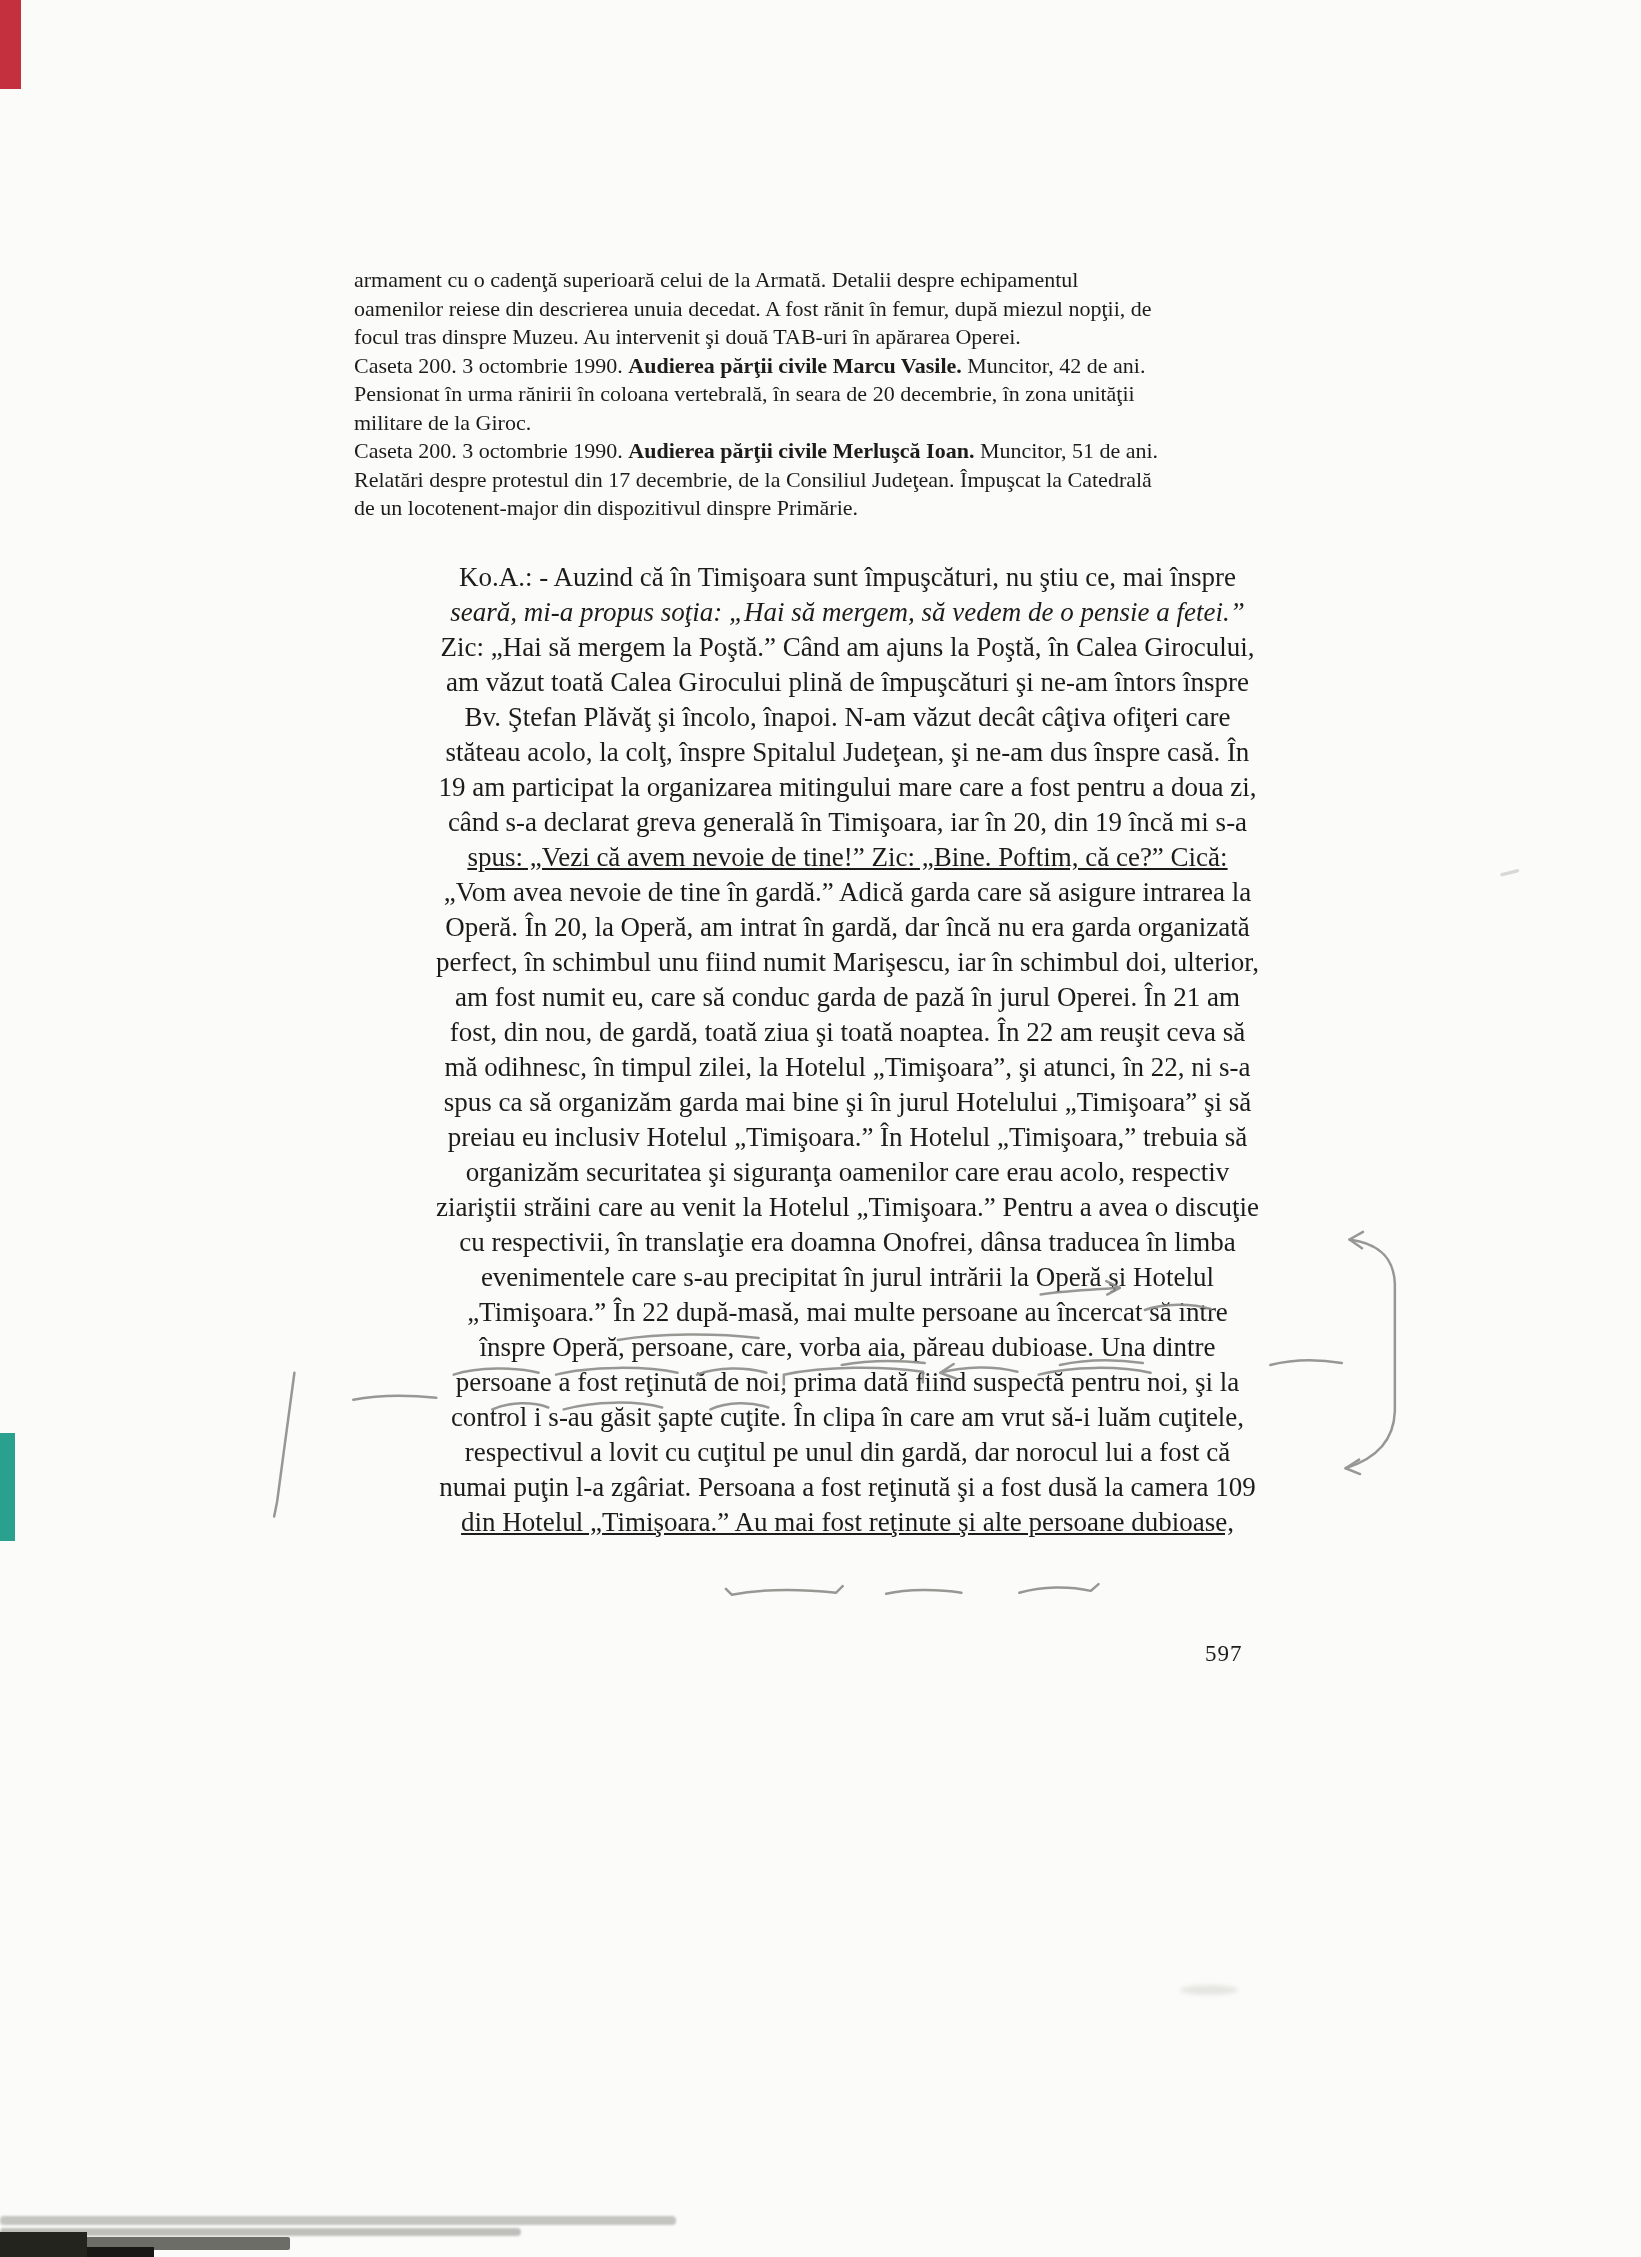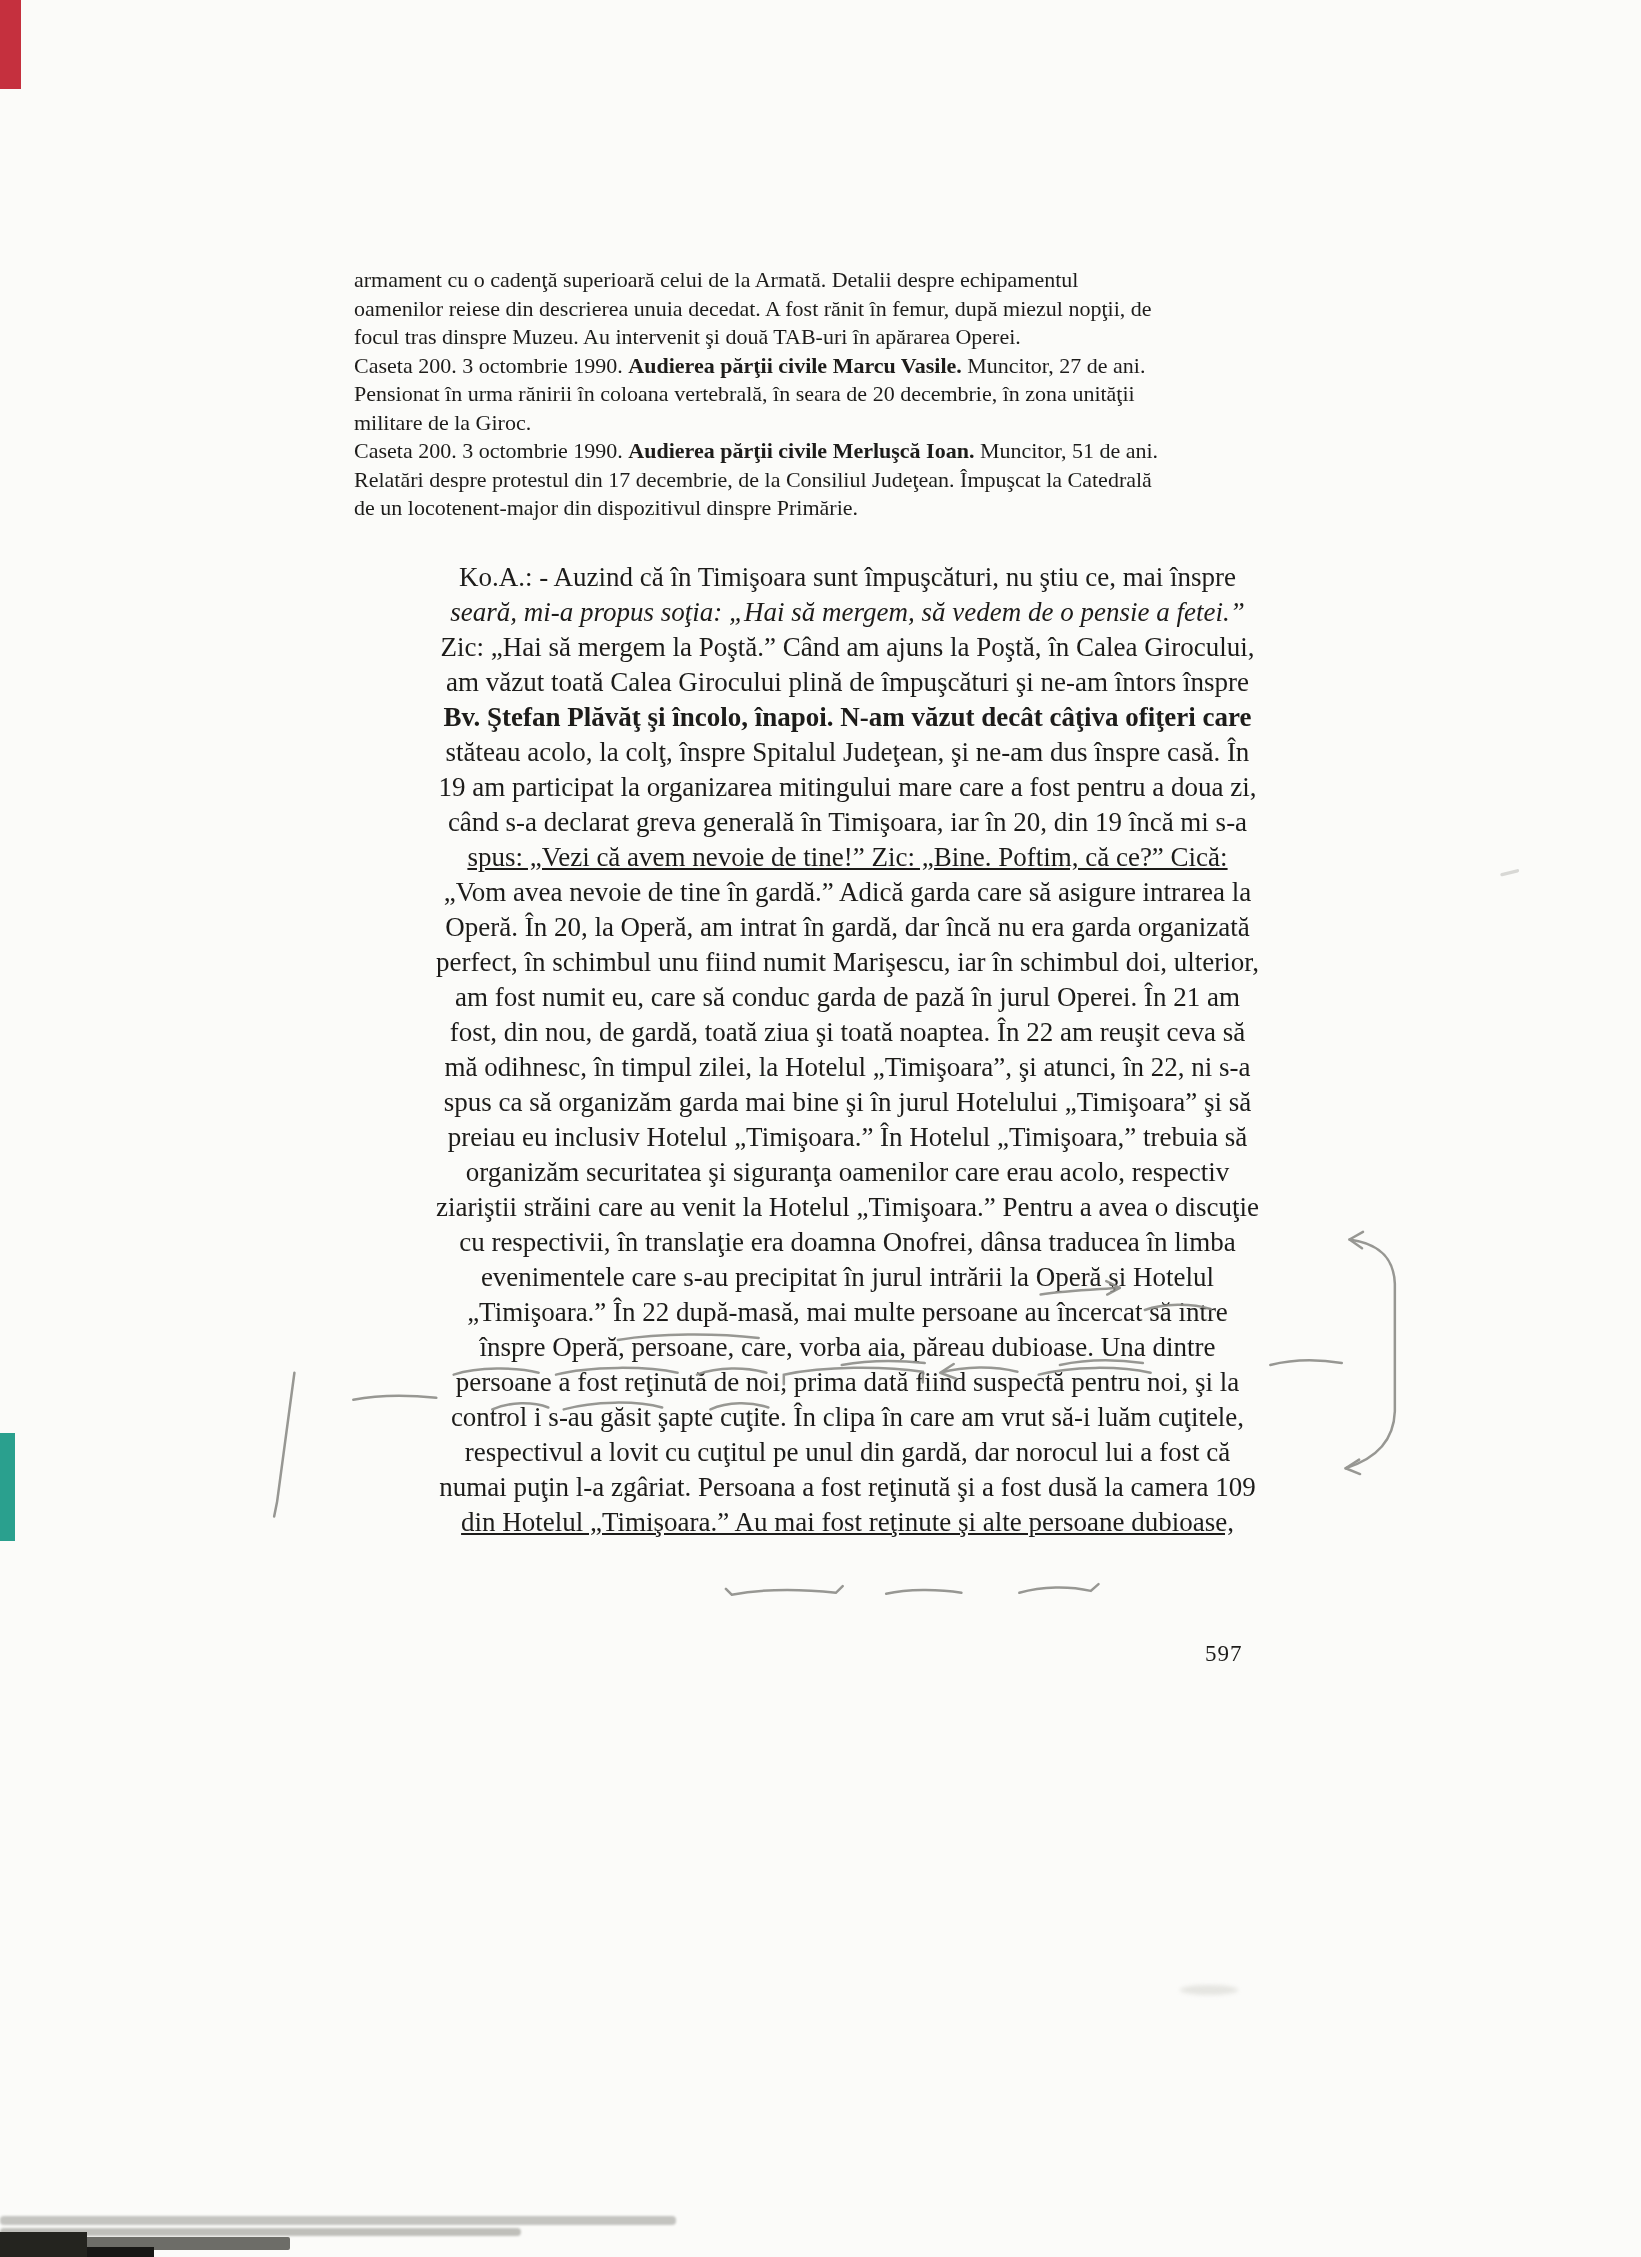--- a/index.html
+++ b/index.html
@@ -36,34 +36,34 @@
   <div class="artifact band2"></div>
   <div class="artifact band3"></div>
   <div class="artifact band4"></div>
   <div class="artifact band5"></div>
   <div class="artifact smudge"></div>
 
   <div class="header-block">
     <div class="tline just" style="word-spacing: 0px;">armament cu o cadenţă superioară celui de la Armată. Detalii despre echipamentul</div>
     <div class="tline just" style="word-spacing: 0px;">oamenilor reiese din descrierea unuia decedat. A fost rănit în femur, după miezul nopţii, de</div>
     <div class="tline">focul tras dinspre Muzeu. Au intervenit şi două TAB-uri în apărarea Operei.</div>
-    <div class="tline just" style="word-spacing: 0px;"><span>Caseta 200. 3 octombrie 1990. </span><b>Audierea părţii civile Marcu Vasile.</b><span> Muncitor, 27 de ani.</span></div>
+    <div class="tline just" style="word-spacing: 0px;"><span>Caseta 200. 3 octombrie 1990. </span><b>Audierea părţii civile Marcu Vasile.</b><span> Muncitor, 42 de ani.</span></div>
     <div class="tline just" style="word-spacing: 0px;">Pensionat în urma rănirii în coloana vertebrală, în seara de 20 decembrie, în zona unităţii</div>
     <div class="tline">militare de la Giroc.</div>
     <div class="tline just" style="word-spacing: 0px;"><span>Caseta 200. 3 octombrie 1990. </span><b>Audierea părţii civile Merluşcă Ioan.</b><span> Muncitor, 51 de ani.</span></div>
     <div class="tline just" style="word-spacing: 0px;">Relatări despre protestul din 17 decembrie, de la Consiliul Judeţean. Împuşcat la Catedrală</div>
     <div class="tline">de un locotenent-major din dispozitivul dinspre Primărie.</div>
   </div>
 
   <div class="body-block">
       <div class="tline just" style="word-spacing: 0px;">Ko.A.: - Auzind că în Timişoara sunt împuşcături, nu ştiu ce, mai înspre</div>
       <div class="tline just" style="word-spacing: 0px; font-style: italic;">seară, mi-a propus soţia: „Hai să mergem, să vedem de o pensie a fetei.”</div>
       <div class="tline just" style="word-spacing: 0px;">Zic: „Hai să mergem la Poştă.” Când am ajuns la Poştă, în Calea Girocului,</div>
       <div class="tline just" style="word-spacing: 0px;">am văzut toată Calea Girocului plină de împuşcături şi ne-am întors înspre</div>
-      <div class="tline just" style="word-spacing: 0px; font-weight: bold;">Bv. Ştefan Plăvăţ şi încolo, înapoi. N-am văzut decât câţiva ofiţeri care</div>
+      <div class="tline just" style="word-spacing: 0px;">Bv. Ştefan Plăvăţ şi încolo, înapoi. N-am văzut decât câţiva ofiţeri care</div>
       <div class="tline just" style="word-spacing: 0px;">stăteau acolo, la colţ, înspre Spitalul Judeţean, şi ne-am dus înspre casă. În</div>
       <div class="tline just" style="word-spacing: 0px;">19 am participat la organizarea mitingului mare care a fost pentru a doua zi,</div>
       <div class="tline just" style="word-spacing: 0px;">când s-a declarat greva generală în Timişoara, iar în 20, din 19 încă mi s-a</div>
       <div class="tline just" style="word-spacing: 0px; text-decoration: underline;">spus: „Vezi că avem nevoie de tine!” Zic: „Bine. Poftim, că ce?” Cică:</div>
       <div class="tline just" style="word-spacing: 0px;">„Vom avea nevoie de tine în gardă.” Adică garda care să asigure intrarea la</div>
       <div class="tline just" style="word-spacing: 0px;">Operă. În 20, la Operă, am intrat în gardă, dar încă nu era garda organizată</div>
       <div class="tline just" style="word-spacing: 0px;">perfect, în schimbul unu fiind numit Marişescu, iar în schimbul doi, ulterior,</div>
       <div class="tline just" style="word-spacing: 0px;">am fost numit eu, care să conduc garda de pază în jurul Operei. În 21 am</div>
       <div class="tline just" style="word-spacing: 0px;">fost, din nou, de gardă, toată ziua şi toată noaptea. În 22 am reuşit ceva să</div>
       <div class="tline just" style="word-spacing: 0px;">mă odihnesc, în timpul zilei, la Hotelul „Timişoara”, şi atunci, în 22, ni s-a</div>

